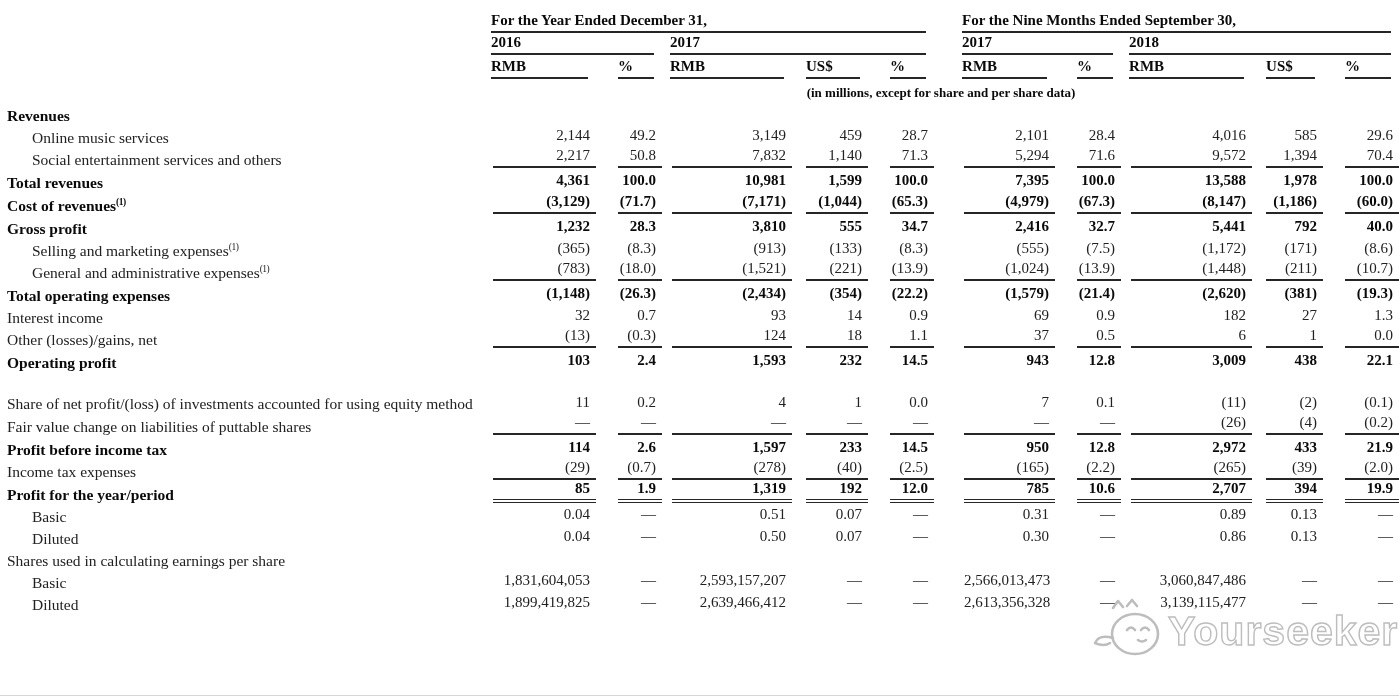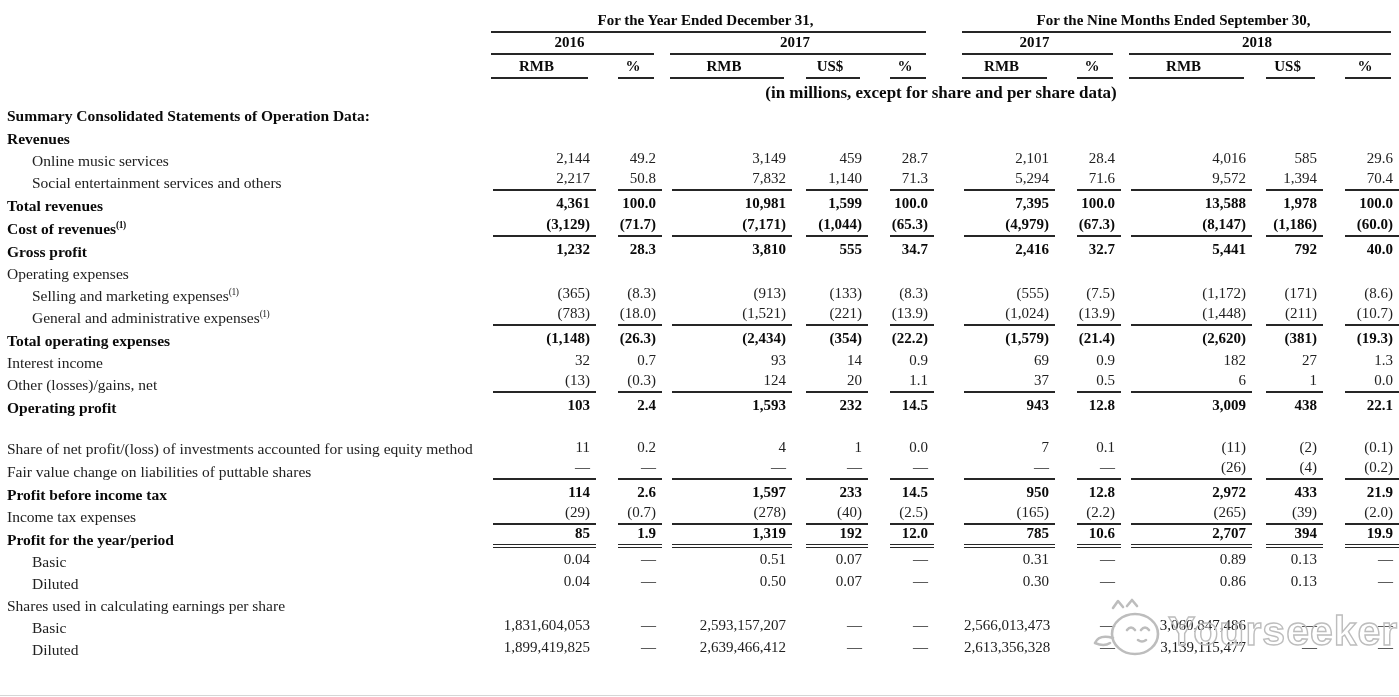--- a/index.html
+++ b/index.html
@@ -15,23 +15,23 @@
   td.num{text-align:right;}
   .v{margin-left:10px;padding:0 6px 2px 0;}
   td.pct .v{margin-left:22px;}
   td.usd .v{margin-left:14px;}
   .u{border-bottom:2px solid #262626;}
   .uu{border-bottom:4px double #262626;text-align:right;}
   tr.tall{height:42px;padding-left:36px;}
   tr.sect{height:21px;}
   tr.b{height:23px;}
   thead td{font-weight:bold;color:#0a0a0a;}
-  .gh{ text-align:center;}
+  .gh{ }
   .gh .v{margin:0 8px;padding-bottom:2px;}
-  .note{text-align:center;font-weight:bold;font-size:17px;}
+  .note{text-align:center;font-weight:bold;font-size:13px;}
   tr.hr1{height:27px;}
   tr.hr2{height:22px;}
   tr.hr3{height:24px;}
   tr.hr4{height:21px;}
   sup{font-size:9.5px;line-height:0;vertical-align:super;letter-spacing:-0.5px;}
   .watermark{position:absolute;left:1086px;top:596px;display:flex;align-items:center;pointer-events:none;}
   .wm-text{font-family:"Liberation Sans",sans-serif;font-size:41px;font-weight:bold;letter-spacing:1px;color:transparent;-webkit-text-stroke:1.4px #bdbdbd;}
   .bottom-line{position:absolute;left:0;bottom:1px;width:1399px;border-bottom:1px solid #d6d6d6;}
 </style>
 </head>
@@ -114,24 +114,20 @@
             <div class="v u">%</div>
           </td>
         </tr>
         <tr class="hr4">
           <td class="lab"></td>
           <td class="note" colspan="11">(in millions, except for share and per share data)</td>
         </tr>
       </thead>
     <tbody id="tbody">
         <tr class="b sect">
-          <td class="lab">Summary Consolidated Statements of Operation Data:</td>
-          <td colspan="11"></td>
-        </tr>
-        <tr class="b sect">
           <td class="lab">Revenues</td>
           <td colspan="11"></td>
         </tr>
         <tr>
           <td class="lab ind1">Online music services</td>
           <td class="num rmb">
             <div class="v">2,144</div>
           </td>
           <td class="num pct">
             <div class="v">49.2</div>
@@ -291,24 +287,20 @@
           <td class="num rmb">
             <div class="v">5,441</div>
           </td>
           <td class="num usd">
             <div class="v">792</div>
           </td>
           <td class="num pct">
             <div class="v">40.0</div>
           </td>
         </tr>
-        <tr class="sect">
-          <td class="lab">Operating expenses</td>
-          <td colspan="11"></td>
-        </tr>
         <tr>
           <td class="lab ind1">Selling and marketing expenses<sup>(1)</sup></td>
           <td class="num rmb">
             <div class="v">(365)</div>
           </td>
           <td class="num pct">
             <div class="v">(8.3)</div>
           </td>
           <td class="num rmb">
             <div class="v">(913)</div>
@@ -443,21 +435,21 @@
           <td class="num rmb">
             <div class="v u">(13)</div>
           </td>
           <td class="num pct">
             <div class="v u">(0.3)</div>
           </td>
           <td class="num rmb">
             <div class="v u">124</div>
           </td>
           <td class="num usd">
-            <div class="v u">20</div>
+            <div class="v u">18</div>
           </td>
           <td class="num pct">
             <div class="v u">1.1</div>
           </td>
           <td></td>
           <td class="num rmb">
             <div class="v u">37</div>
           </td>
           <td class="num pct">
             <div class="v u">0.5</div>

